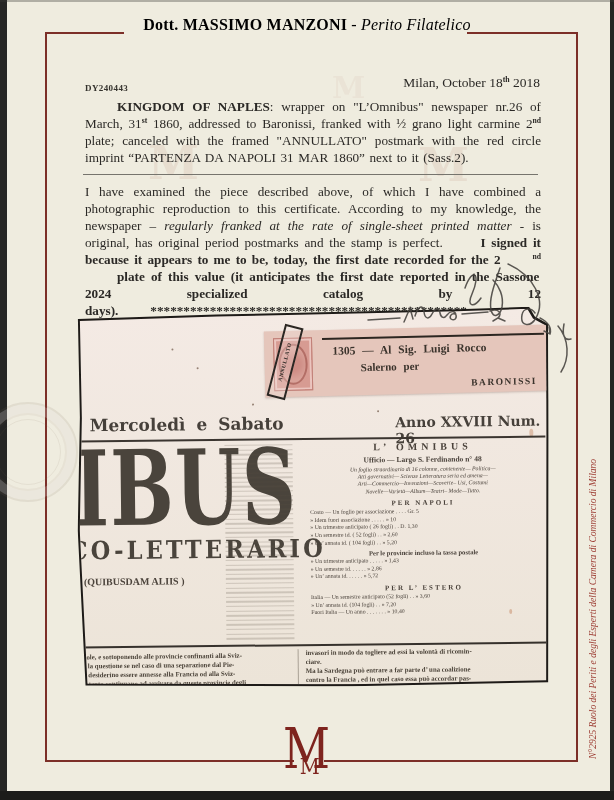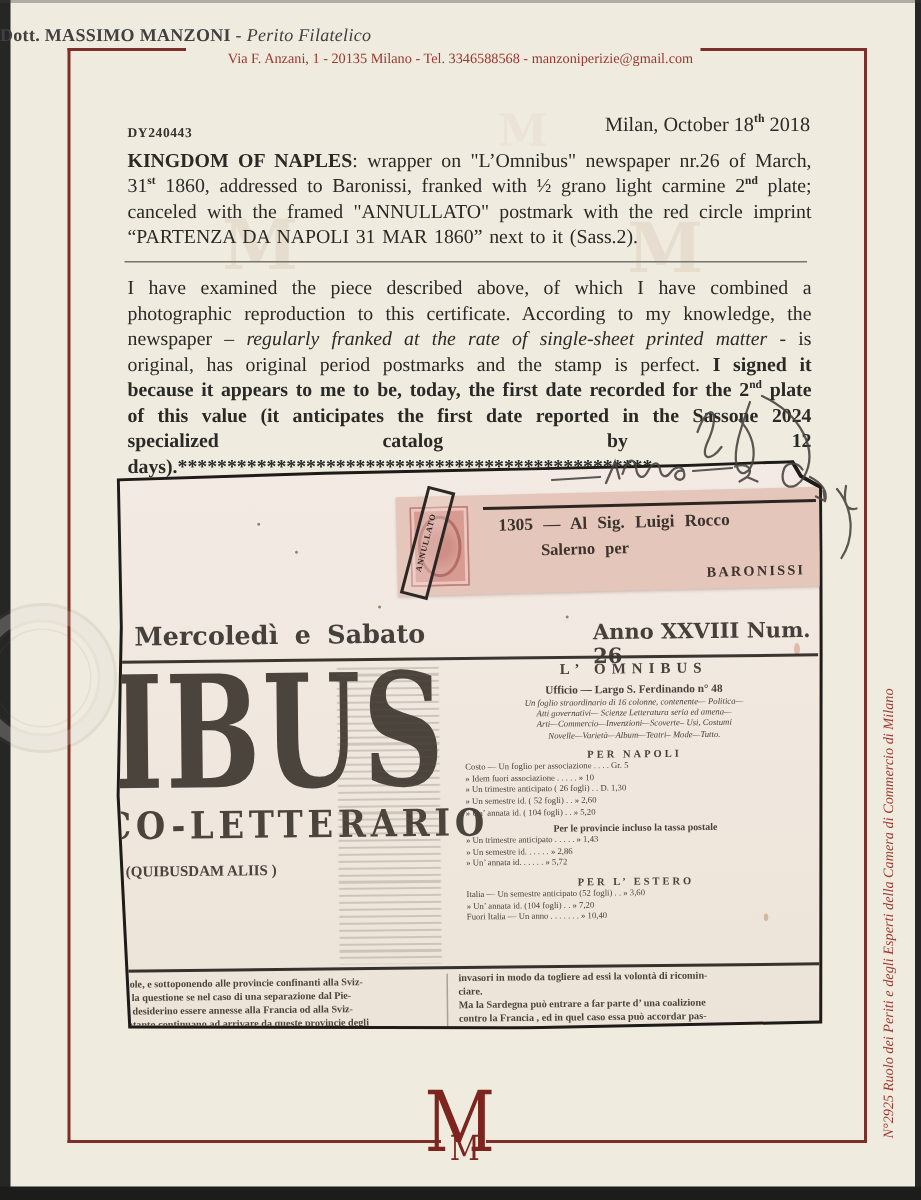--- a/index.html
+++ b/index.html
@@ -7,33 +7,33 @@
         font-family:"Liberation Serif",serif;overflow:hidden;}
   
   .edge{position:absolute;background:#262624;}
   .edge-left{left:0;top:0;width:7px;height:100%;}
   .edge-right{right:0;top:0;width:4px;height:100%;}
   .edge-bottom{left:0;bottom:0;width:100%;height:9px;background:#1c1c1a;}
   .edge-top{left:0;top:0;width:100%;height:2px;background:rgba(60,60,55,.35);}
   
   .bs{position:absolute;background:var(--accent,#7c2f28);}
   
-  .hdr-name{position:absolute;top:16px;left:0;width:100%;text-align:left;
-            font-size:12px;color:#404040;letter-spacing:.2px;}
+  .hdr-name{position:absolute;top:16px;left:0;width:100%;text-align:center;
+            font-size:16px;color:#000000;letter-spacing:.2px;}
   .hdr-name .b{font-weight:bold;}
   .hdr-name .i{font-style:italic;}
   .hdr-contact{position:absolute;top:35px;left:0;width:100%;text-align:center;
                font-size:9.5px;color:#9b352e;}
   
   .ref{position:absolute;left:85px;top:83px;font-size:9px;font-weight:bold;color:#35332e;letter-spacing:.4px;}
   .dateline{position:absolute;right:74px;top:75px;font-size:13.5px;color:#2b2926;}
   
   .para{position:absolute;left:85px;width:456px;font-size:13.2px;line-height:17px;
         text-align:justify;color:#2b2926;word-spacing:1.2px;}
-  .para .b{font-weight:bold;}
+  .para .b{font-weight:bold;margin-left:32px;}
   .para .i{font-style:italic;}
   .sup{vertical-align:super;font-size:58%;line-height:0;font-weight:bold;}
   .b.sup{font-weight:bold;}
   .divider{position:absolute;left:83px;top:174px;width:455px;height:1px;background:#76746d;}
   
   .wm{position:absolute;font-family:"DejaVu Serif",serif;font-weight:bold;
       color:rgba(172,112,96,.12);pointer-events:none;}
   .seal{position:absolute;left:-22px;top:402px;width:96px;height:96px;border-radius:50%;
         border:2px solid rgba(125,105,88,.12);
         box-shadow:inset 0 0 0 9px rgba(255,255,255,.20), inset 0 0 0 11px rgba(125,105,88,.07);}
@@ -116,21 +116,20 @@
   <div class="edge edge-top"></div>
 
   <div class="bs" style="left:45px;top:32px;width:79px;height:2px"></div>
   <div class="bs" style="left:467px;top:32px;width:111px;height:2px"></div>
   <div class="bs" style="left:45px;top:32px;width:2px;height:730px"></div>
   <div class="bs" style="left:576px;top:32px;width:2px;height:730px"></div>
   <div class="bs" style="left:45px;top:760px;width:249px;height:2px"></div>
   <div class="bs" style="left:324px;top:760px;width:254px;height:2px"></div>
 
   <div class="hdr-name"><span class="b">Dott. MASSIMO MANZONI</span><span class="i"> - Perito Filatelico</span></div>
-  <div class="hdr-contact">Via F. Anzani, 1 - 20135 Milano - Tel. 3346588568 - manzoniperizie@gmail.com</div>
 
   <div class="wm" style="left:148px;top:136px;font-size:46px">M</div>
   <div class="wm" style="left:418px;top:138px;font-size:46px">M</div>
   <div class="wm" style="left:332px;top:70px;font-size:30px;opacity:.6">M</div>
   <div class="seal"></div>
 
   <div class="ref">DY240443</div>
   <div class="dateline"><span>Milan, October 18</span><span class="sup">th</span><span> 2018</span></div>
 
   <div class="para" style="top:98px"><span class="b">KINGDOM OF NAPLES</span><span>: wrapper on "L’Omnibus" newspaper nr.26 of March, 31</span><span class="sup">st</span><span> 1860, addressed to Baronissi, franked with ½ grano light carmine 2</span><span class="sup">nd</span><span> plate; canceled with the framed "ANNULLATO" postmark with the red circle imprint “PARTENZA DA NAPOLI 31 MAR 1860” next to it (Sass.2).</span></div>

